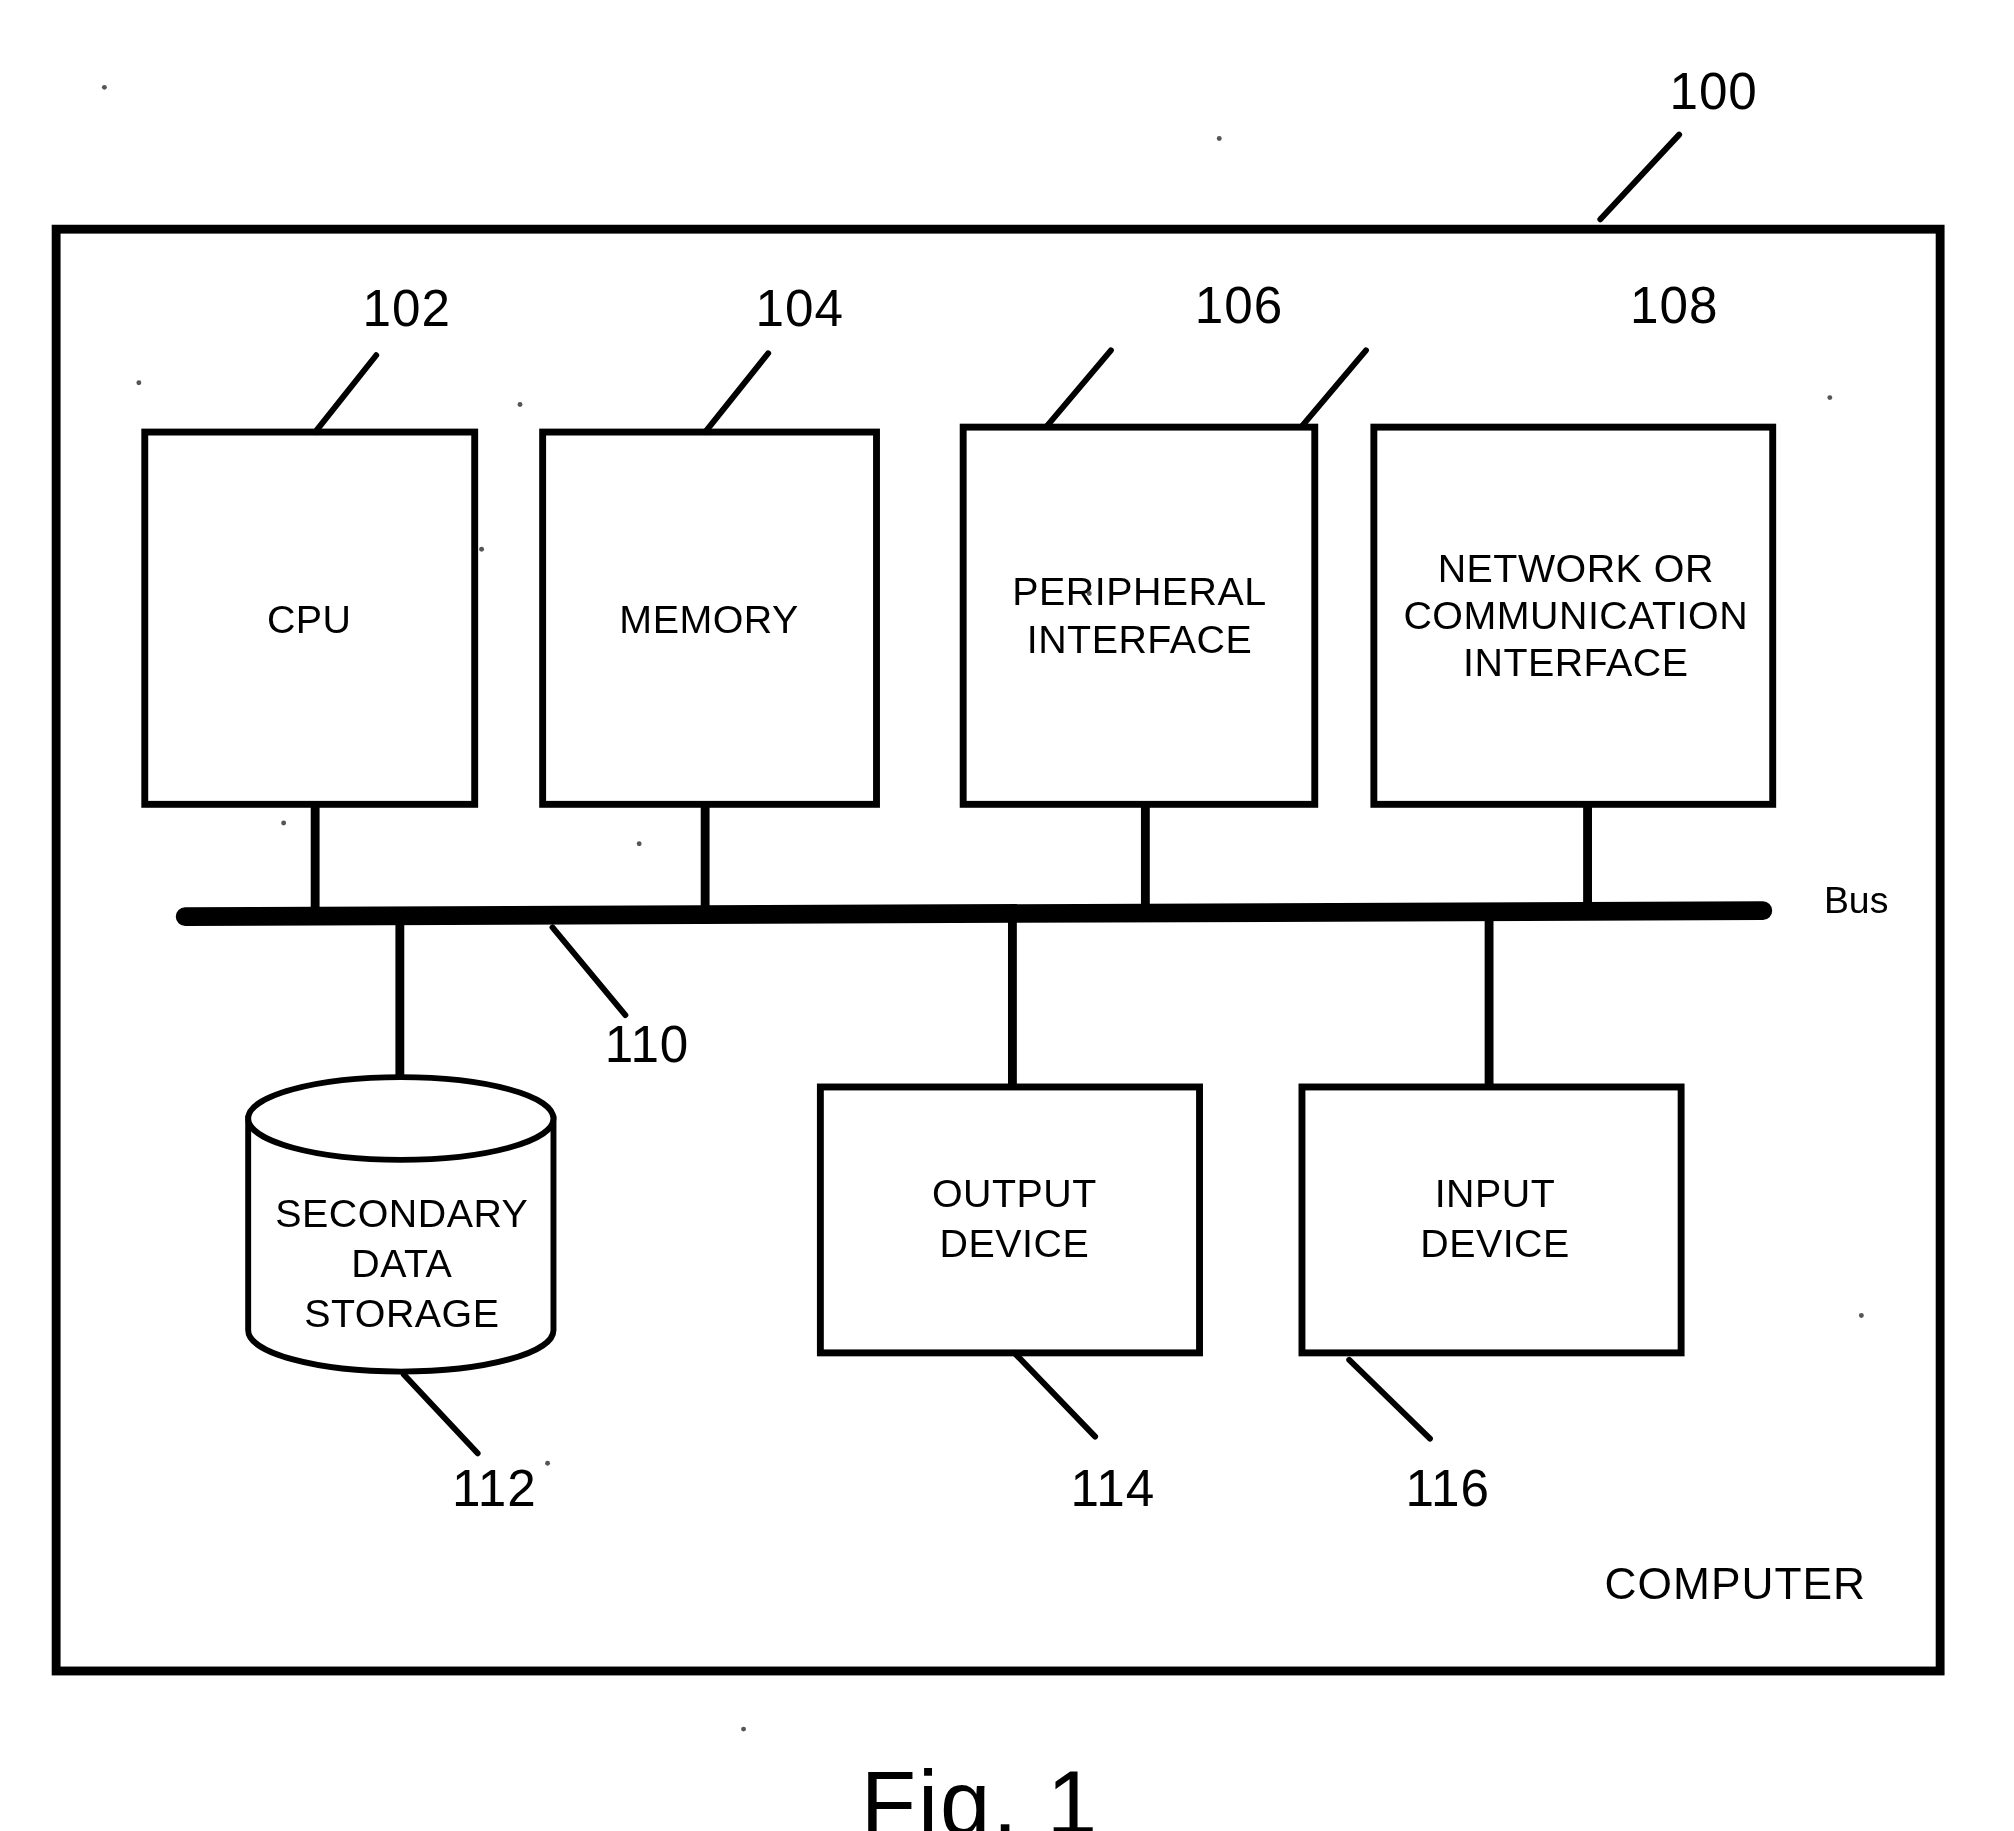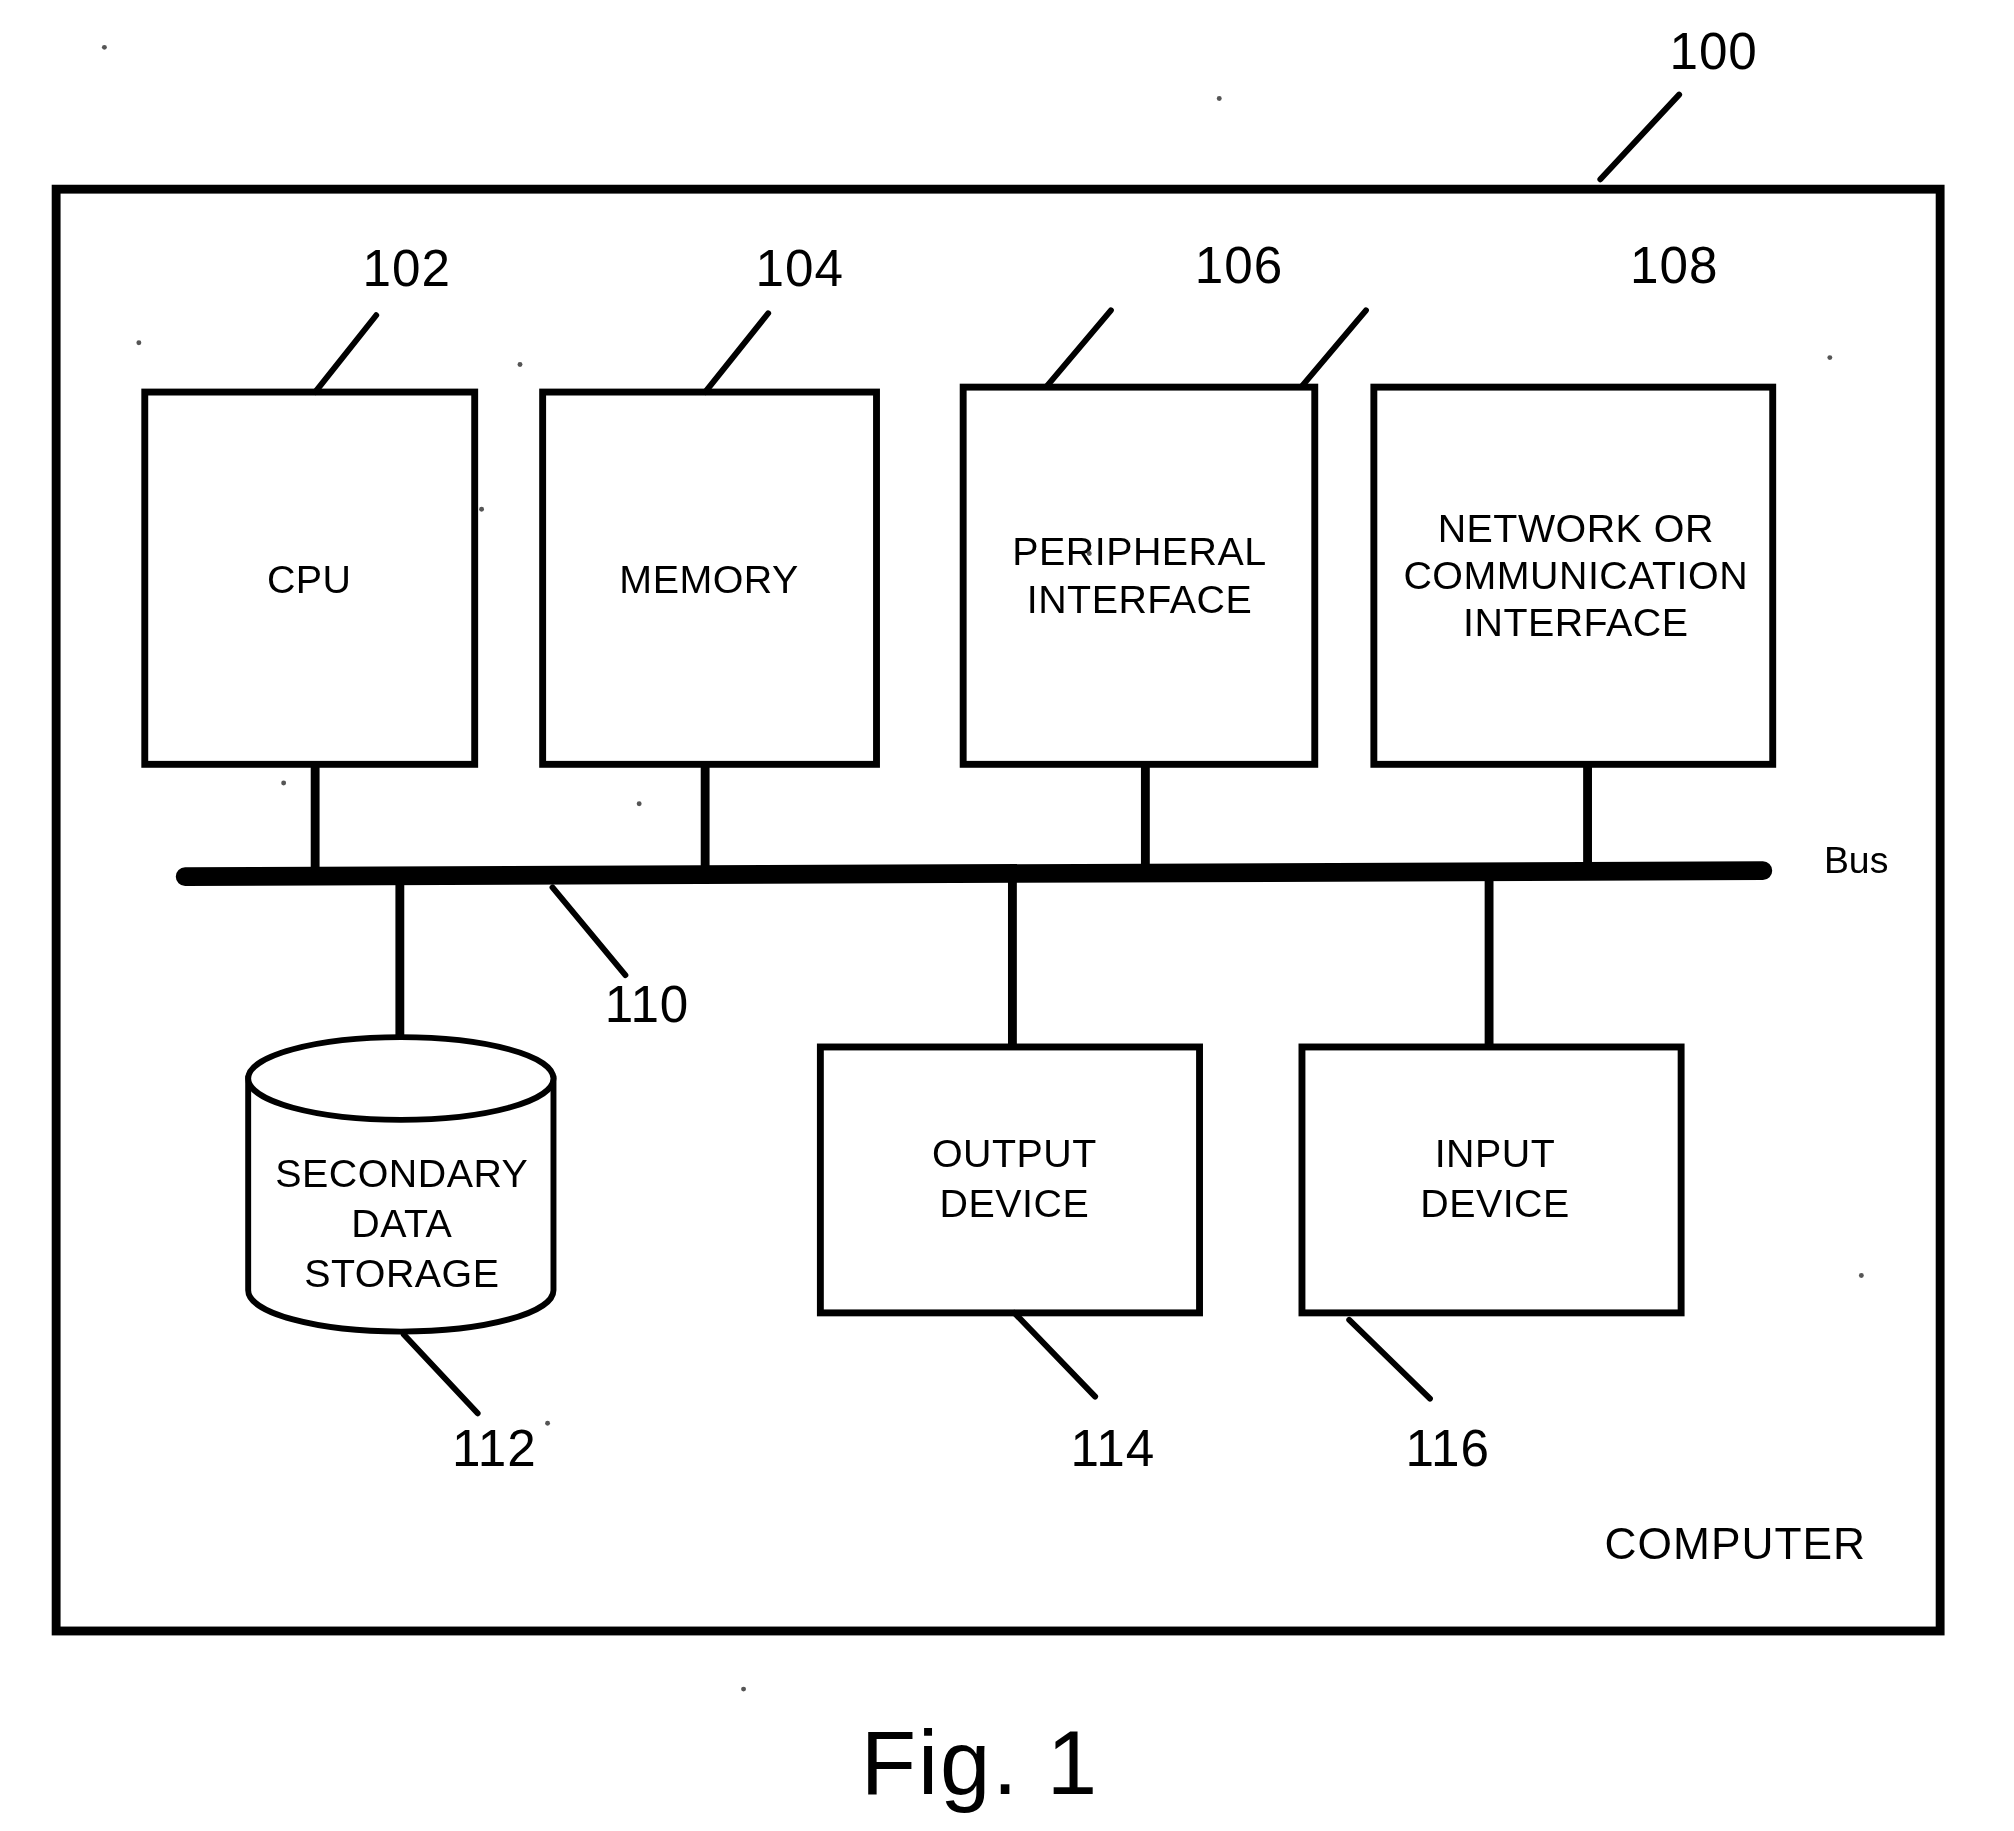--- a/index.html
+++ b/index.html
@@ -11,20 +11,21 @@
     width: 2014px;
     height: 1831px;
     font-family: "Liberation Sans", sans-serif;
     overflow: hidden;
   }
   #figure-root {
     position: relative;
     width: 2014px;
     height: 1739px;
     background: #ffffff;
+    margin-top: 40px;
   }
   svg#diagram {
     display: block;
     width: 2014px;
     height: 1831px;
   }
   .box-outline {
     fill: none;
     stroke: #000000;
   }

